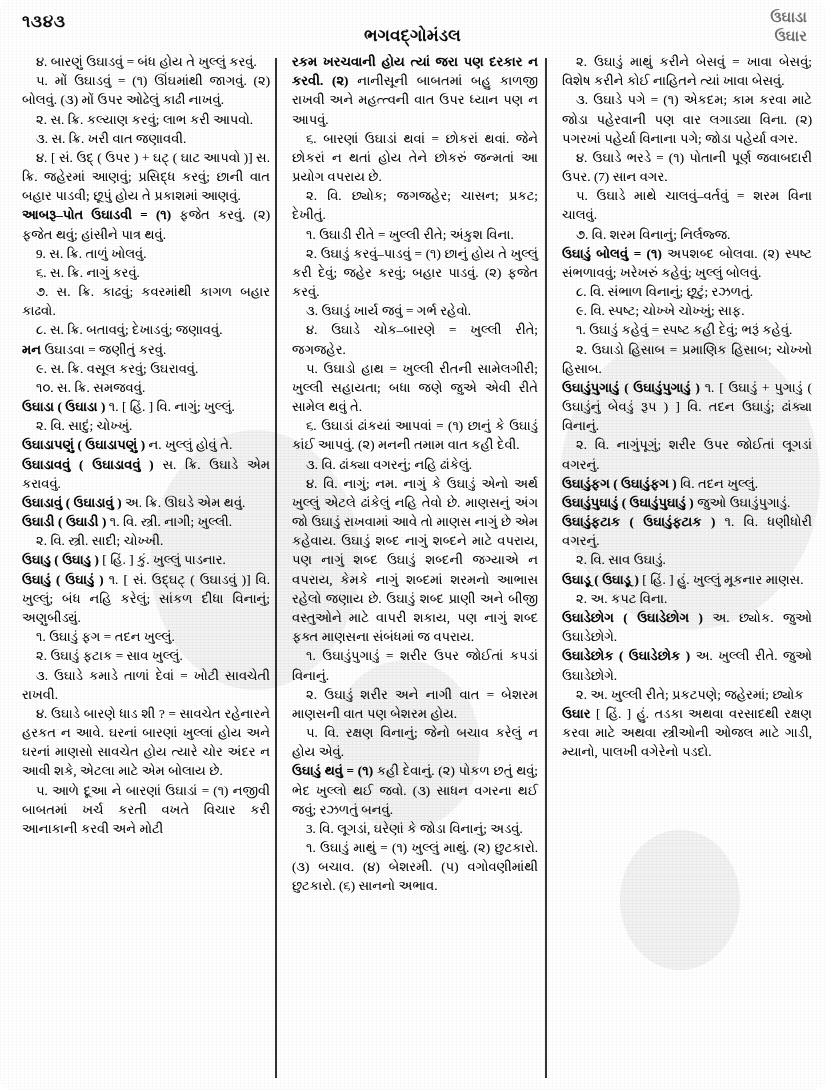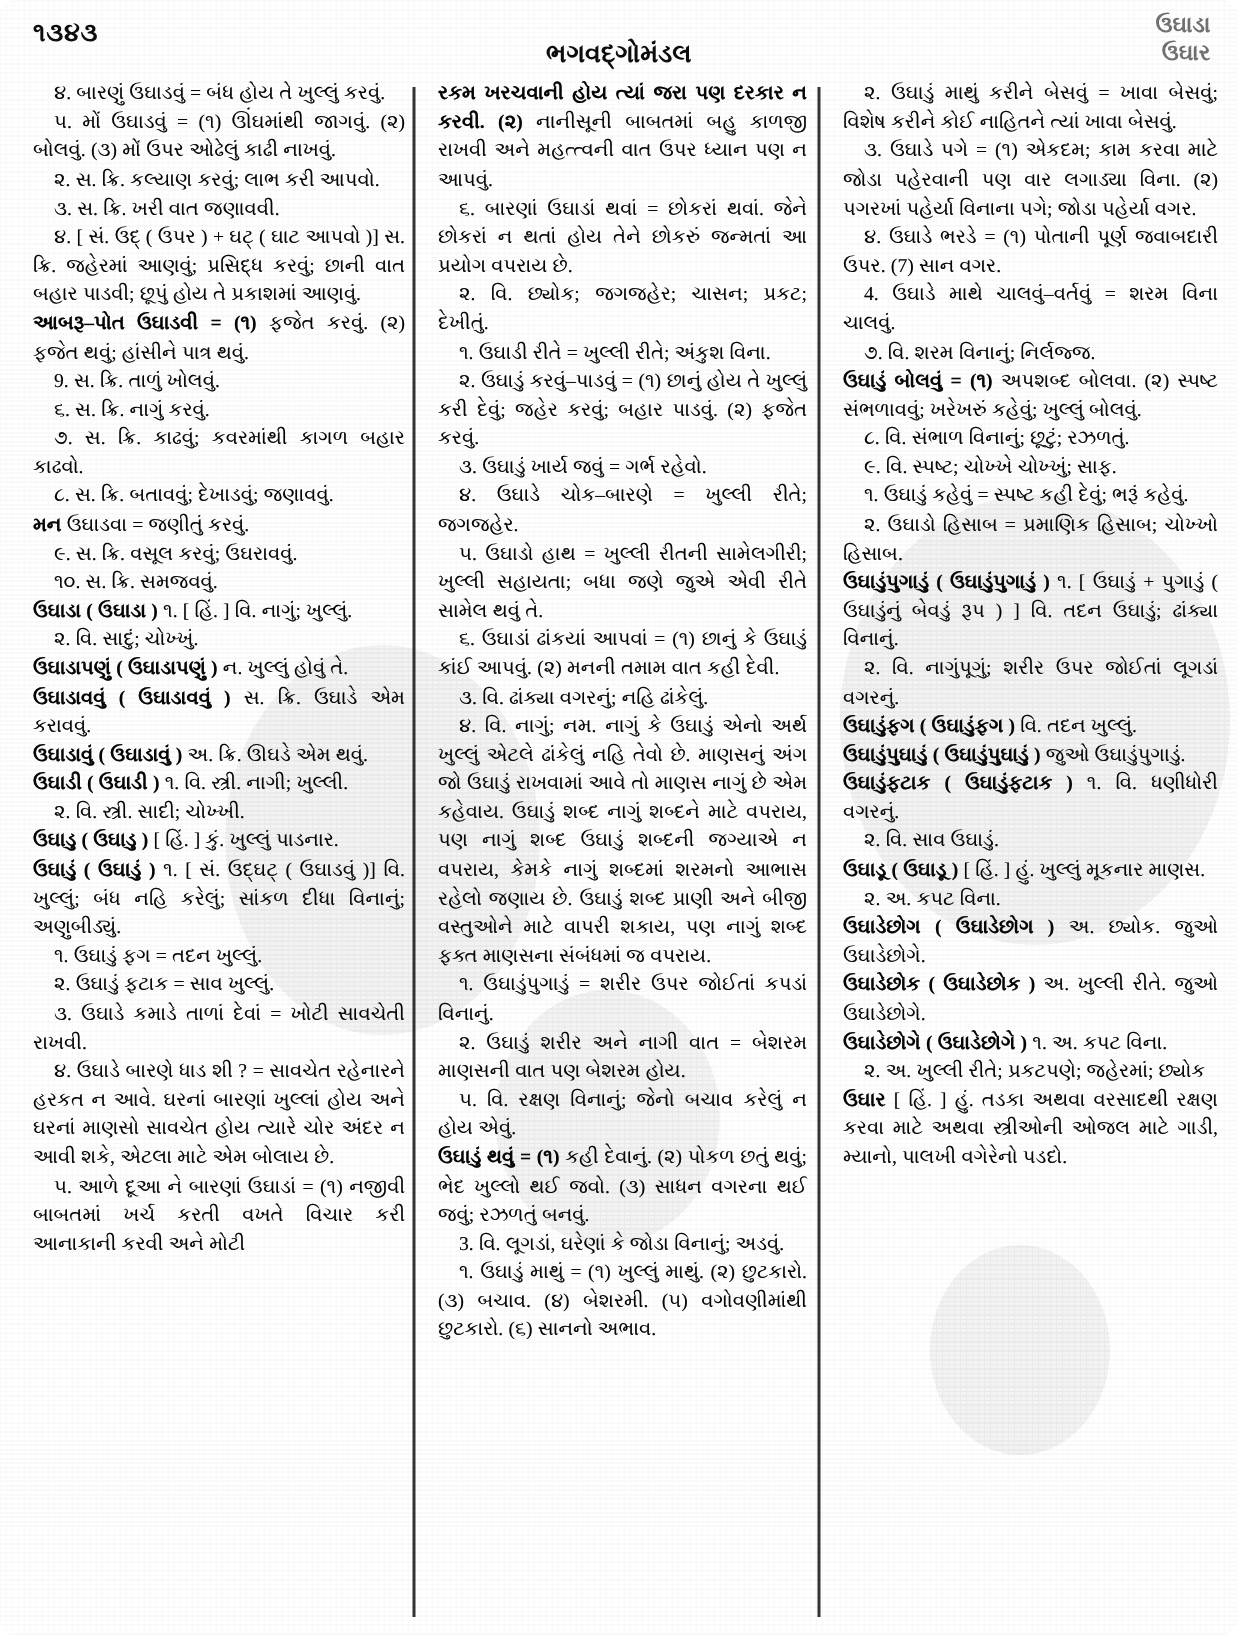--- a/index.html
+++ b/index.html
@@ -149,37 +149,36 @@
         <p class="p-ind">૨. ઉઘાડું શરીર અને નાગી વાત = બેશરમ માણસની વાત પણ બેશરમ હોય.</p>
         <p class="p-ind">૫. વિ. રક્ષણ વિનાનું; જેનો બચાવ કરેલું ન હોય એવું.</p>
         <p class="entry p-flush"><span class="hw">ઉઘાડું થવું = (૧)</span> કહી દેવાનું. (૨) પોકળ છતું થવું; ભેદ ખુલ્લો થઈ જવો. (૩) સાધન વગરના થઈ જવું; રઝળતું બનવું.</p>
         <p class="p-ind">3. વિ. લૂગડાં, ઘરેણાં કે જોડા વિનાનું; અડવું.</p>
         <p class="p-ind">૧. ઉઘાડું માથું = (૧) ખુલ્લું માથું. (૨) છુટકારો. (૩) બચાવ. (૪) બેશરમી. (૫) વગોવણીમાંથી છુટકારો. (૬) સાનનો અભાવ.</p>
       </div>
     <div class="col c3">
         <p class="p-ind">૨. ઉઘાડું માથું કરીને બેસવું = ખાવા બેસવું; વિશેષ કરીને કોઈ નાહિતને ત્યાં ખાવા બેસવું.</p>
         <p class="p-ind">૩. ઉઘાડે પગે = (૧) એકદમ; કામ કરવા માટે જોડા પહેરવાની પણ વાર લગાડ્યા વિના. (૨) પગરખાં પહેર્યા વિનાના પગે; જોડા પહેર્યા વગર.</p>
         <p class="p-ind">૪. ઉઘાડે ભરડે = (૧) પોતાની પૂર્ણ જવાબદારી ઉપર. (7) સાન વગર.</p>
-        <p class="p-ind">4. ઉઘાડે માથે ચાલવું–વર્તવું = શરમ વિના ચાલવું.</p>
+        <p class="p-ind">૫. ઉઘાડે માથે ચાલવું–વર્તવું = શરમ વિના ચાલવું.</p>
         <p class="p-ind">૭. વિ. શરમ વિનાનું; નિર્લજ્જ.</p>
         <p class="entry p-flush"><span class="hw">ઉઘાડું બોલવું = (૧)</span> અપશબ્દ બોલવા. (૨) સ્પષ્ટ સંભળાવવું; ખરેખરું કહેવું; ખુલ્લું બોલવું.</p>
         <p class="p-ind">૮. વિ. સંભાળ વિનાનું; છૂટું; રઝળતું.</p>
         <p class="p-ind">૯. વિ. સ્પષ્ટ; ચોખ્ખે ચોખ્ખું; સાફ.</p>
         <p class="p-ind">૧. ઉઘાડું કહેવું = સ્પષ્ટ કહી દેવું; ભરૂં કહેવું.</p>
         <p class="p-ind">૨. ઉઘાડો હિસાબ = પ્રમાણિક હિસાબ; ચોખ્ખો હિસાબ.</p>
         <p class="entry p-flush"><span class="hw">ઉઘાડુંપુગાડું ( ઉઘાડુંપુગાડું )</span> ૧. [ ઉઘાડું + પુગાડું ( ઉઘાડુંનું બેવડું રૂપ ) ] વિ. તદન ઉઘાડું; ઢાંક્યા વિનાનું.</p>
         <p class="p-ind">૨. વિ. નાગુંપૂગું; શરીર ઉપર જોઈતાં લૂગડાં વગરનું.</p>
         <p class="entry p-flush"><span class="hw">ઉઘાડુંફગ ( ઉઘાડુંફગ )</span> વિ. તદન ખુલ્લું.</p>
         <p class="entry p-flush"><span class="hw">ઉઘાડુંપુઘાડું ( ઉઘાડુંપુઘાડું )</span> જુઓ ઉઘાડુંપુગાડું.</p>
         <p class="entry p-flush"><span class="hw">ઉઘાડુંફટાક ( ઉઘાડુંફટાક )</span> ૧. વિ. ધણીધોરી વગરનું.</p>
         <p class="p-ind">૨. વિ. સાવ ઉઘાડું.</p>
         <p class="entry p-flush"><span class="hw">ઉઘાડૂ ( ઉઘાડૂ )</span> [ હિં. ] હું. ખુલ્લું મૂકનાર માણસ.</p>
         <p class="p-ind">૨. અ. કપટ વિના.</p>
         <p class="entry p-flush"><span class="hw">ઉઘાડેછોગ ( ઉઘાડેછોગ )</span> અ. છ્યોક. જુઓ ઉઘાડેછોગે.</p>
         <p class="entry p-flush"><span class="hw">ઉઘાડેછોક ( ઉઘાડેછોક )</span> અ. ખુલ્લી રીતે. જુઓ ઉઘાડેછોગે.</p>
-        <p class="entry p-flush"><span class="hw">ઉઘાડેછોગે ( ઉઘાડેછોગે )</span> ૧. અ. કપટ વિના.</p>
         <p class="p-ind">૨. અ. ખુલ્લી રીતે; પ્રકટપણે; જહેરમાં; છ્યોક</p>
         <p class="entry p-flush"><span class="hw">ઉઘાર</span> [ હિં. ] હું. તડકા અથવા વરસાદથી રક્ષણ કરવા માટે અથવા સ્ત્રીઓની ઓજલ માટે ગાડી, મ્યાનો, પાલખી વગેરેનો પડદો.</p>
       </div>
   </div>
 
   <div class="grain"></div>
 </div>
 
 </body></html>

